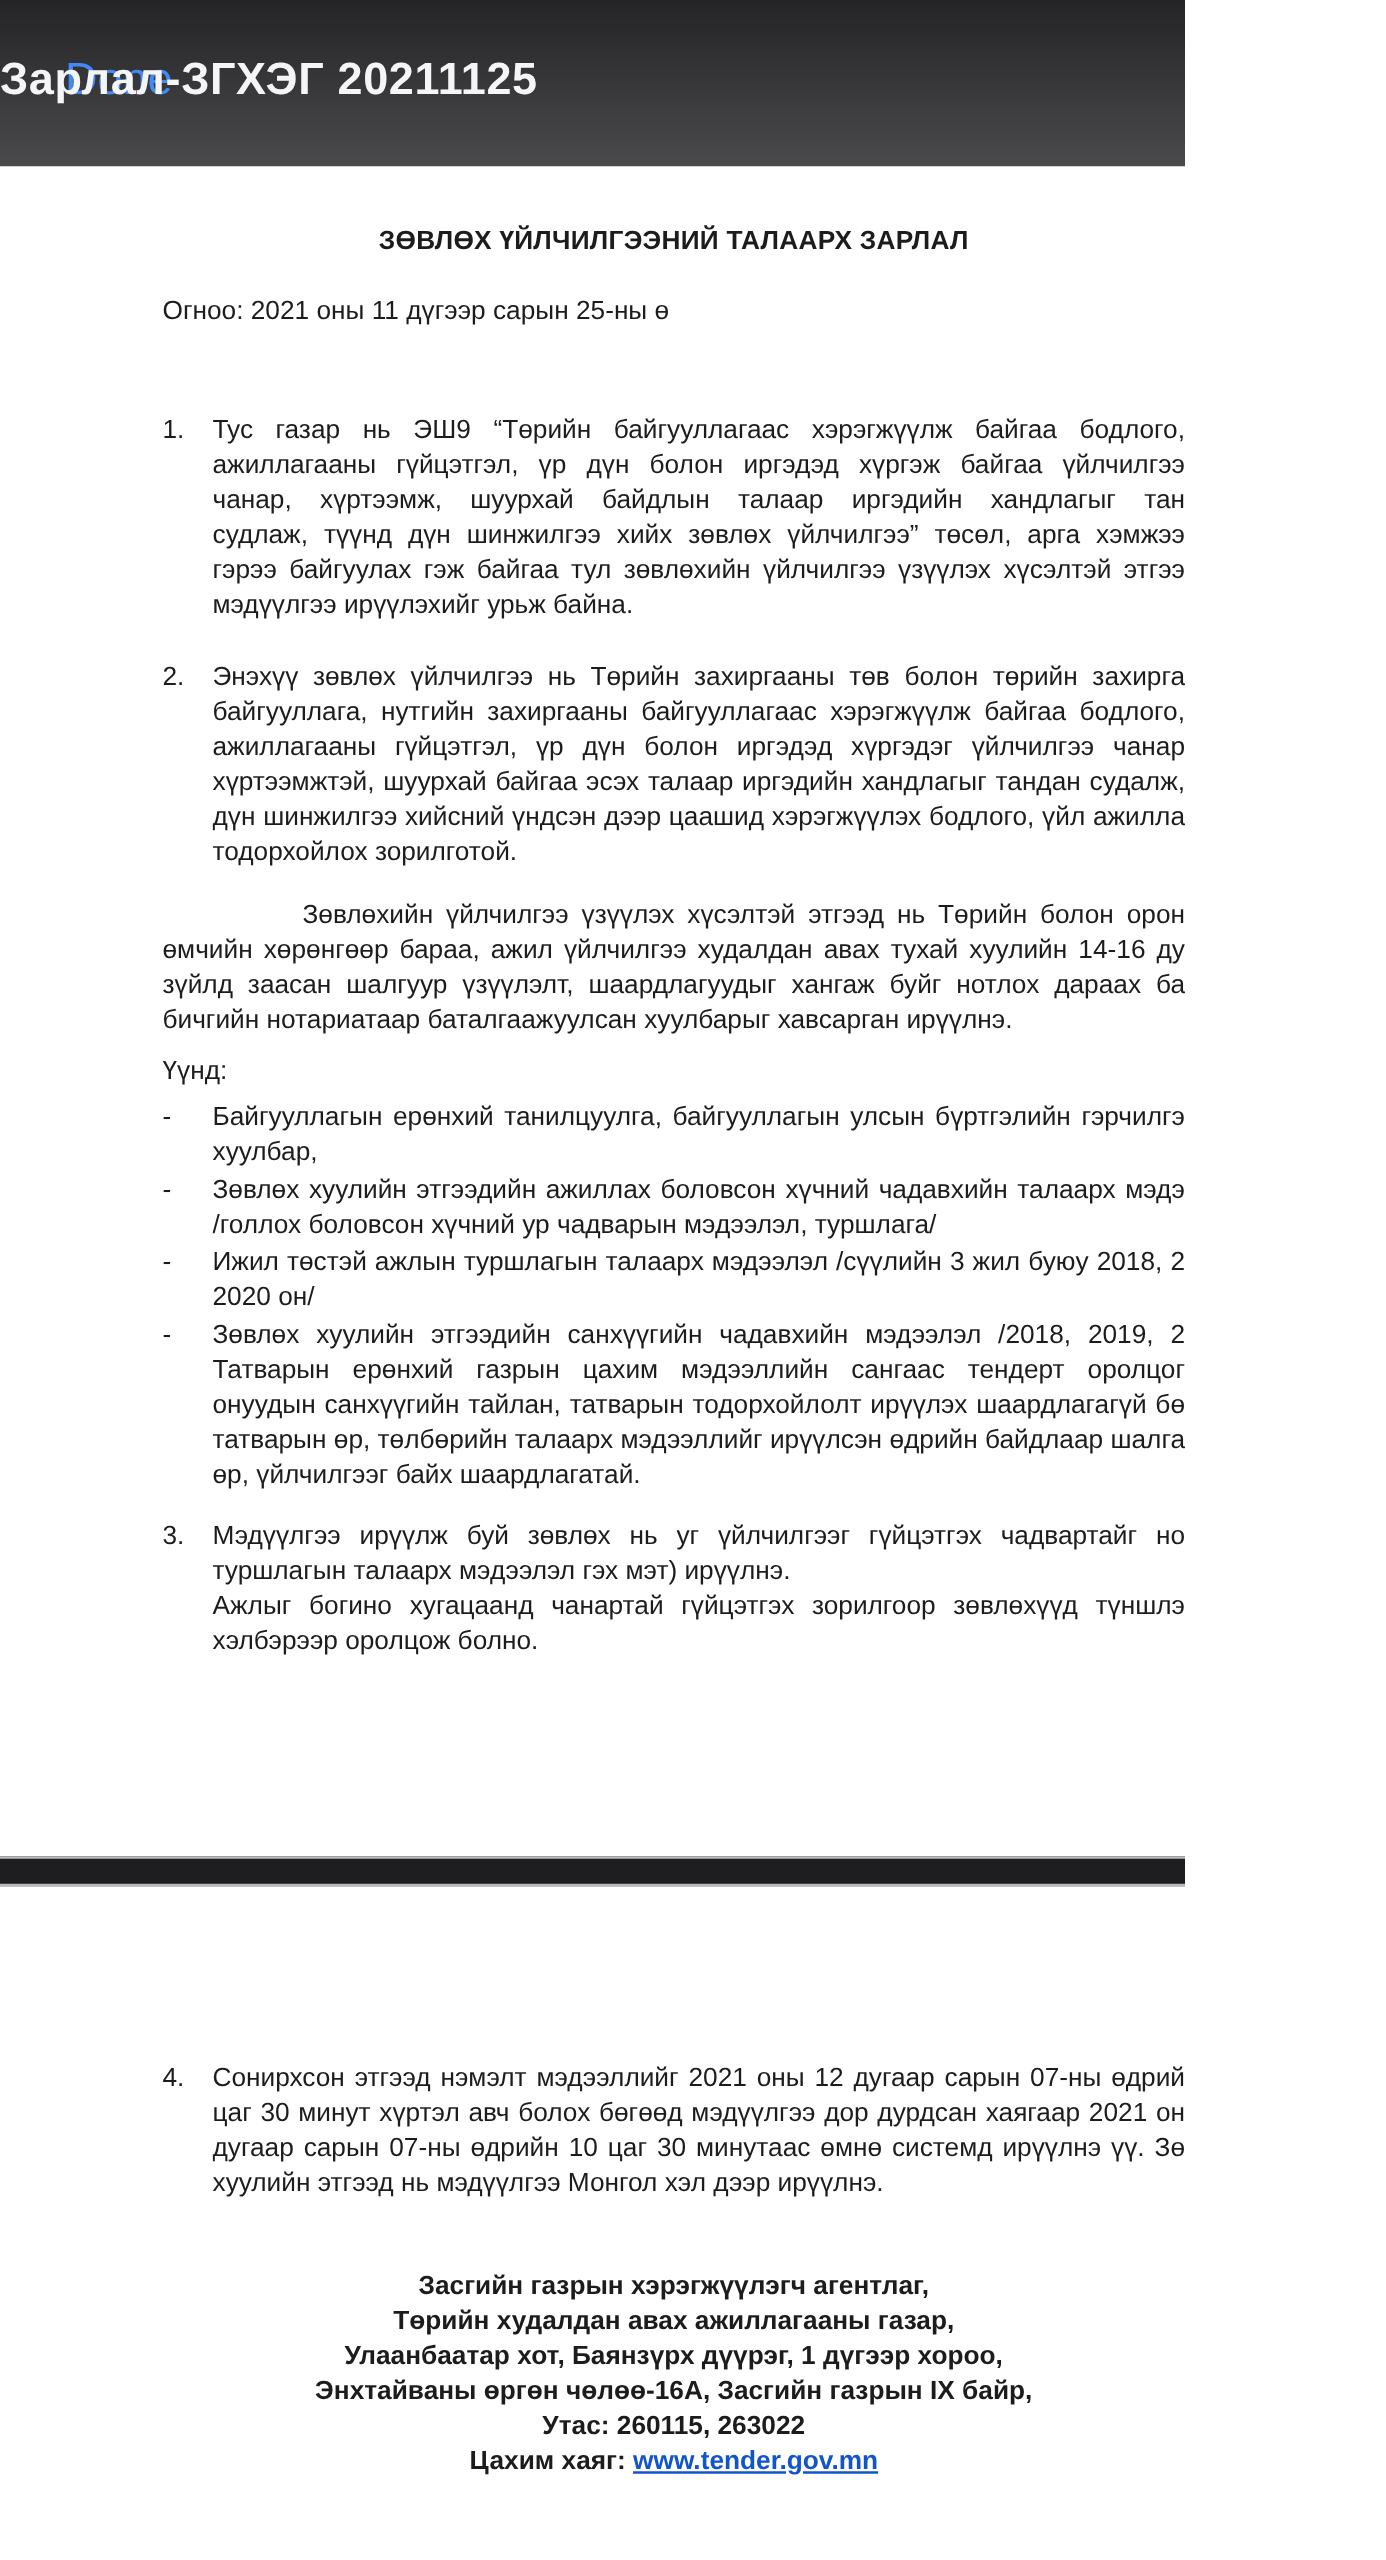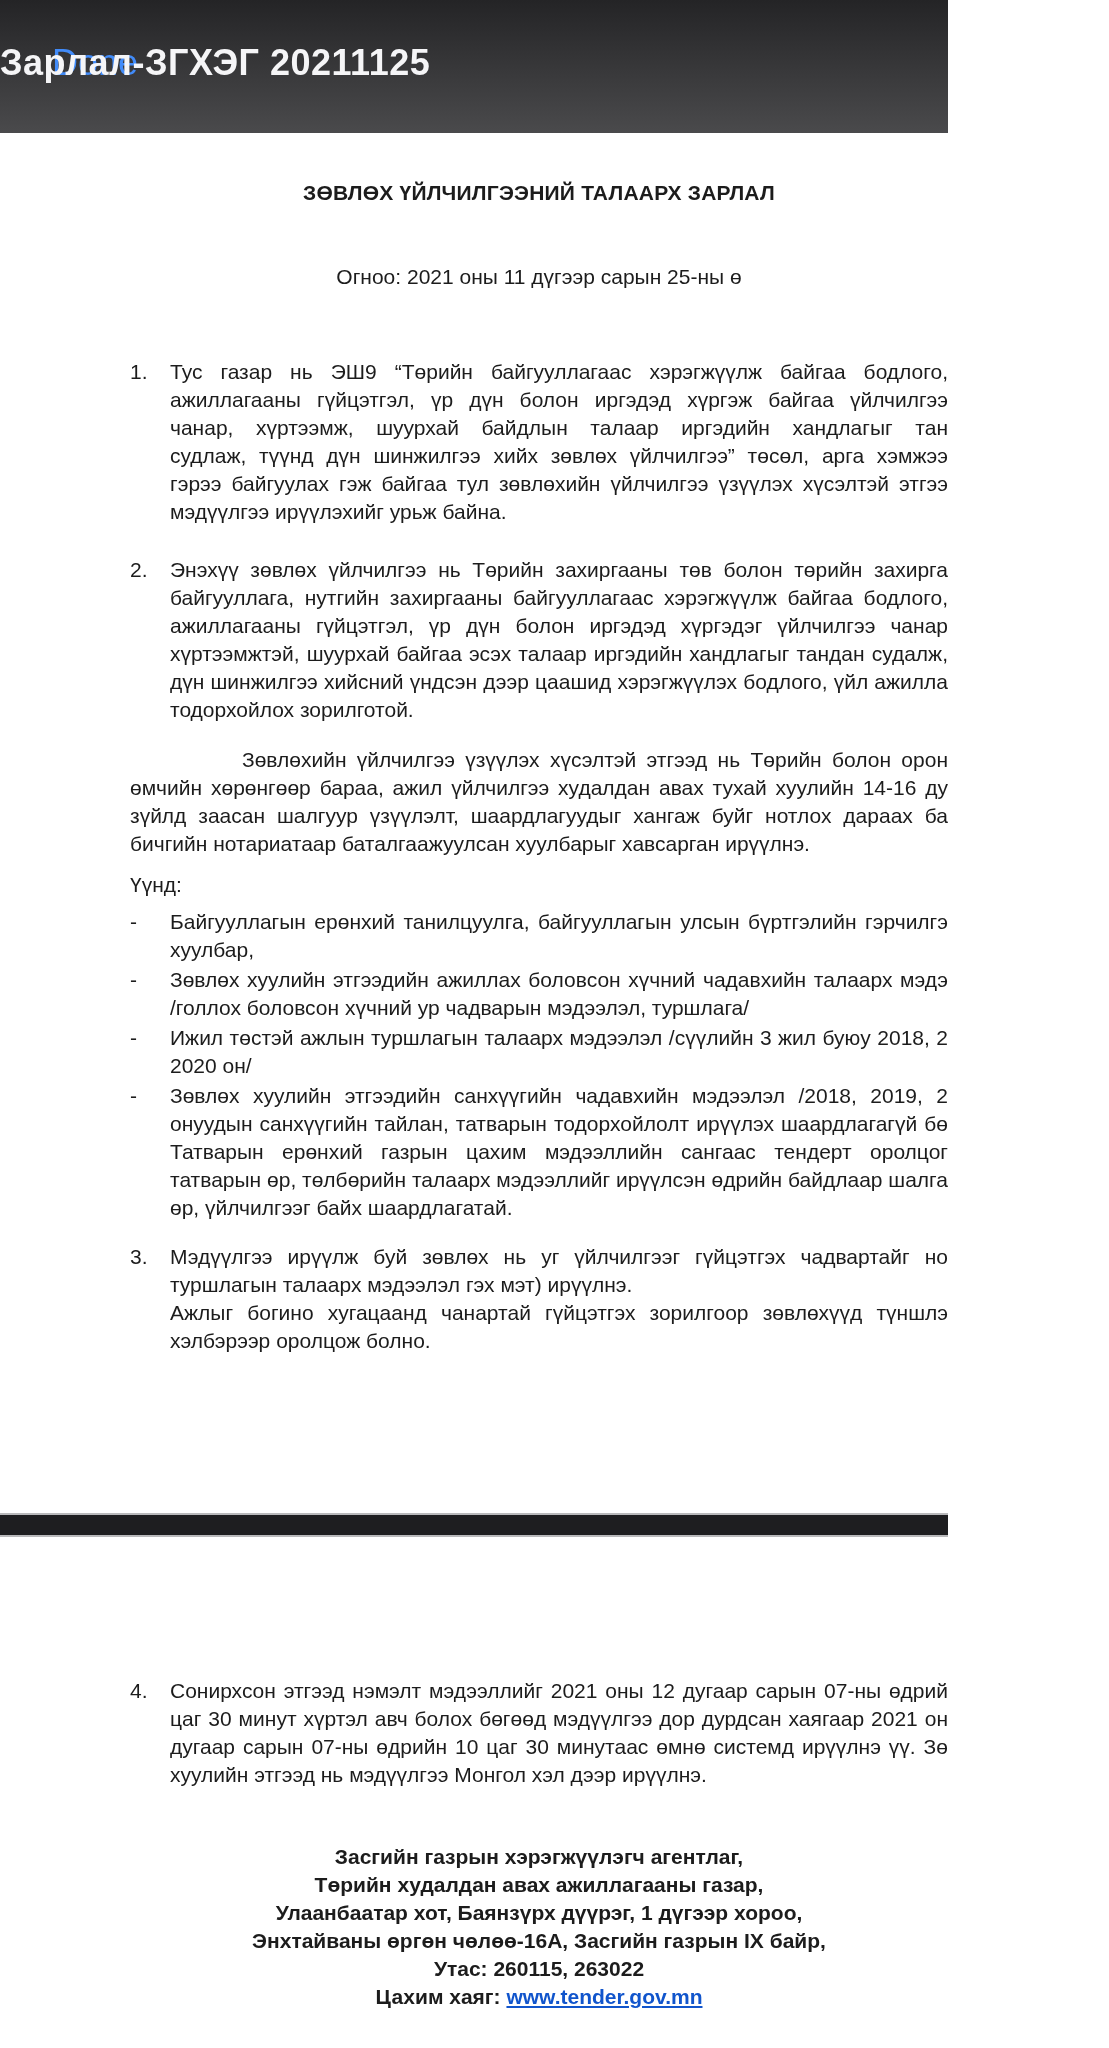--- a/index.html
+++ b/index.html
@@ -20,21 +20,21 @@
   .mag{position:absolute;left:4px;top:2px;width:32px;height:32px;border:6px solid #3d7ef0;border-radius:50%;}
   .mag::after{content:"";position:absolute;left:33px;top:31px;width:7px;height:20px;background:#3d7ef0;
     border-radius:4px;transform:rotate(-45deg);transform-origin:top center;}
 
   
   .doc{position:relative;margin-left:130px;width:818px;color:#1c1c1c;font-size:21px;line-height:28px;}
   .ln{height:28px;overflow:hidden;}
   .jl{text-align:justify;text-align-last:justify;}
   .b{font-weight:normal;}
   .heading{margin:46px 0 0 0;text-align:center;font-size:21px;font-weight:bold;letter-spacing:.2px;}
-  .date-line{margin-top:56px;text-align:center;}
+  .date-line{margin-top:28px;text-align:left;}
   .item{position:relative;padding-left:40px;}
   .marker{position:absolute;left:0;top:0;}
   .mt-item1{margin-top:67px;}
   .mt-item2{margin-top:30px;}
   .para{margin-top:22px;}
   .p-indent{padding-left:112px;}
   .uund{margin-top:13px;}
   .bullets{margin-top:9px;}
   .bullet{position:relative;padding-left:40px;margin-top:2px;}
   .mt-item3{margin-top:21px;}
@@ -109,22 +109,22 @@
           <div class="ln">/голлох боловсон хүчний ур чадварын мэдээлэл, туршлага/</div>
         </div>
         <div class="bullet">
           <span class="marker">-</span>
           <div class="ln jl">Ижил төстэй ажлын туршлагын талаарх мэдээлэл /сүүлийн 3 жил буюу 2018, 2</div>
           <div class="ln">2020 он/</div>
         </div>
         <div class="bullet">
           <span class="marker">-</span>
           <div class="ln jl">Зөвлөх хуулийн этгээдийн санхүүгийн чадавхийн мэдээлэл /2018, 2019, 2</div>
+          <div class="ln jl">Татварын ерөнхий газрын цахим мэдээллийн сангаас тендерт оролцог</div>
           <div class="ln jl">онуудын санхүүгийн тайлан, татварын тодорхойлолт ирүүлэх шаардлагагүй бө</div>
-          <div class="ln jl">Татварын ерөнхий газрын цахим мэдээллийн сангаас тендерт оролцог</div>
           <div class="ln jl">татварын өр, төлбөрийн талаарх мэдээллийг ирүүлсэн өдрийн байдлаар шалга</div>
           <div class="ln">өр, үйлчилгээг байх шаардлагатай.</div>
         </div>
       </div>
 
       <div class="item mt-item3">
         <span class="marker">3.</span>
         <div class="ln jl">Мэдүүлгээ ирүүлж буй зөвлөх нь уг үйлчилгээг гүйцэтгэх чадвартайг но</div>
         <div class="ln">туршлагын талаарх мэдээлэл гэх мэт) ирүүлнэ.</div>
         <div class="ln jl">Ажлыг богино хугацаанд чанартай гүйцэтгэх зорилгоор зөвлөхүүд түншлэ</div>

